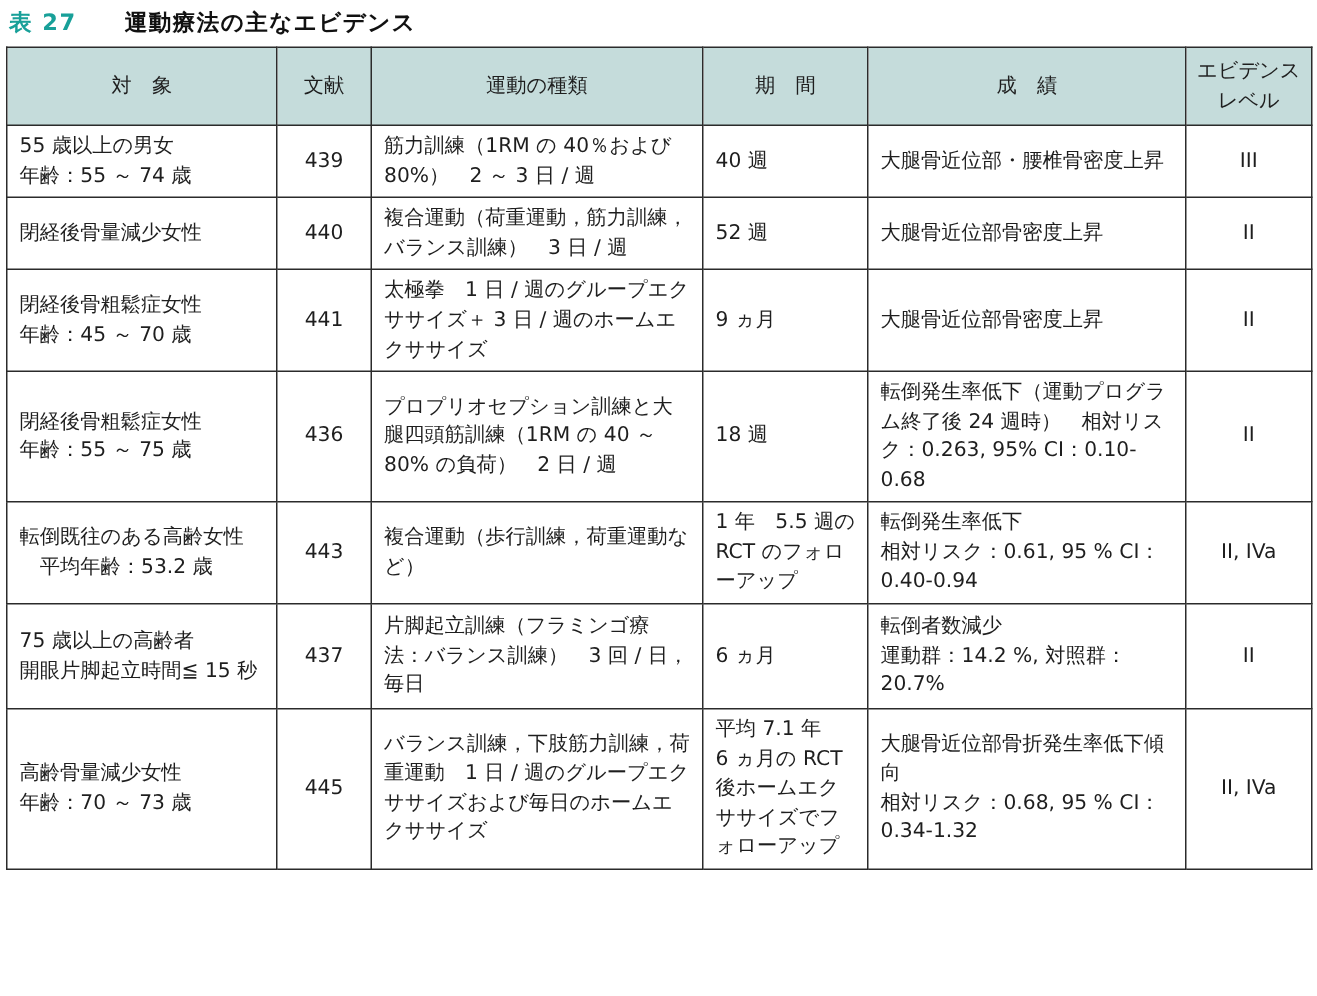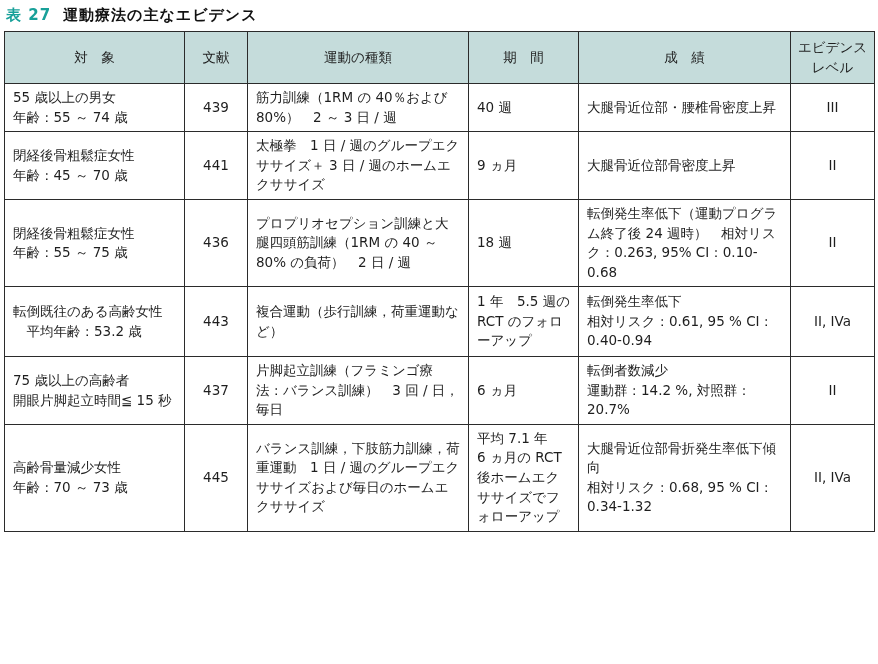--- a/index.html
+++ b/index.html
@@ -17,21 +17,21 @@
   }
   .title-bar {
     display: flex;
     align-items: baseline;
     padding: 2px 0 6px 2px;
     font-size: 15px;
     font-weight: bold;
   }
   .title-label {
     color: #18a099;
-    margin-right: 12px;
+    margin-right: 32px;
     letter-spacing: 1px;
   }
   .title-text {
     color: #111111;
     letter-spacing: 1px;
   }
   table.evidence {
     width: 870px;
     border-collapse: collapse;
     table-layout: fixed;
@@ -105,20 +105,28 @@
       <tr>
         <td>55 歳以上の男女
 年齢：55 ～ 74 歳</td>
         <td class="ref">439</td>
         <td>筋力訓練（1RM の 40％および 80%）　2 ～ 3 日 / 週</td>
         <td>40 週</td>
         <td>大腿骨近位部・腰椎骨密度上昇</td>
         <td class="level">III</td>
       </tr>
       <tr>
+        <td>閉経後骨量減少女性</td>
+        <td class="ref">440</td>
+        <td>複合運動（荷重運動，筋力訓練，バランス訓練）　3 日 / 週</td>
+        <td>52 週</td>
+        <td>大腿骨近位部骨密度上昇</td>
+        <td class="level">II</td>
+      </tr>
+      <tr>
         <td>閉経後骨粗鬆症女性
 年齢：45 ～ 70 歳</td>
         <td class="ref">441</td>
         <td>太極拳　1 日 / 週のグループエクササイズ＋ 3 日 / 週のホームエクササイズ</td>
         <td>9 ヵ月</td>
         <td>大腿骨近位部骨密度上昇</td>
         <td class="level">II</td>
       </tr>
       <tr>
         <td>閉経後骨粗鬆症女性

